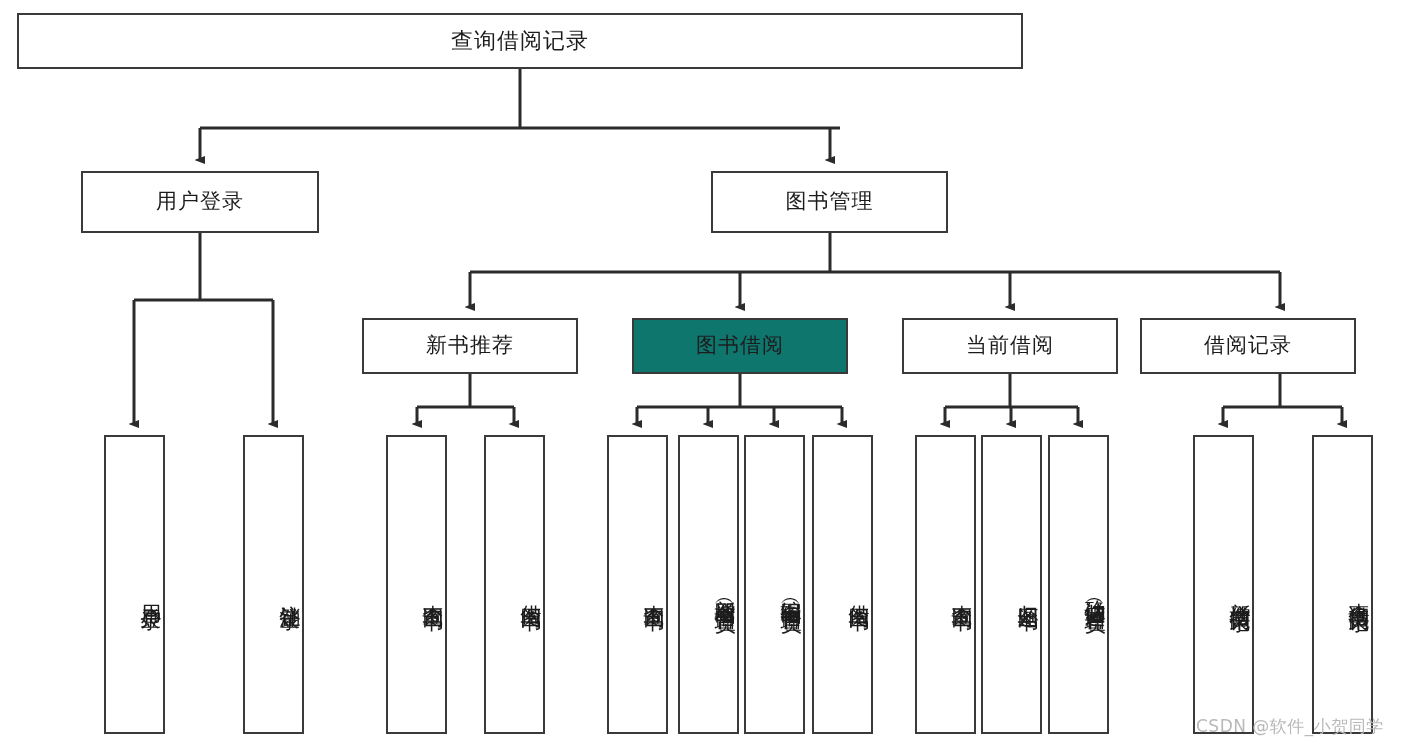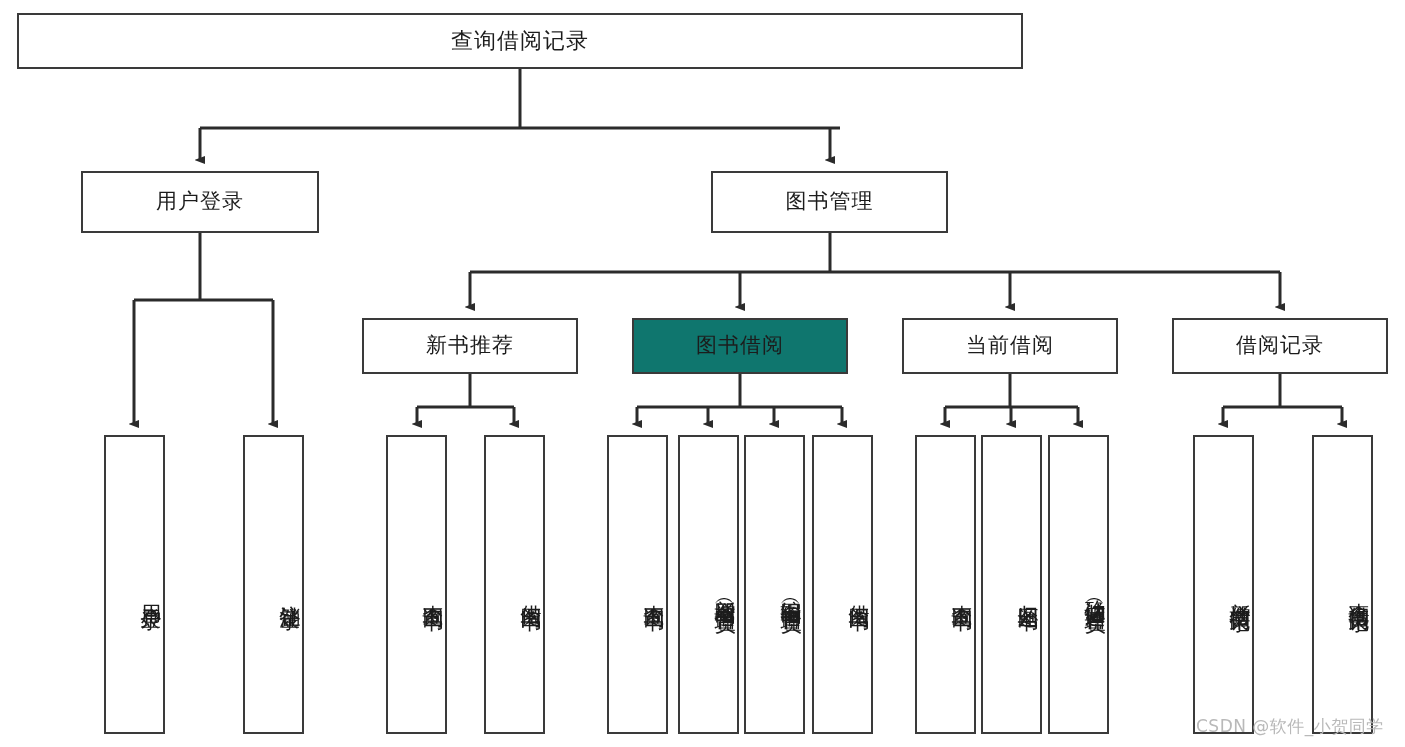--- a/index.html
+++ b/index.html
@@ -137,21 +137,21 @@
 
   <div class="node node-h" style="left: 711px; top: 171px; width: 237px; height: 62px; border-color: rgb(58, 58, 58); background: rgb(255, 255, 255); color: rgb(28, 28, 28);">
     <span>图书管理</span>
   </div>
   <div class="node node-h" style="left: 632px; top: 318px; width: 216px; height: 56px; border-color: rgb(58, 58, 58); background: #0f766e; color: rgb(28, 28, 28);">
     <span>图书借阅</span>
   </div>
   <div class="node node-h" style="left: 902px; top: 318px; width: 216px; height: 56px; border-color: rgb(58, 58, 58); background: rgb(255, 255, 255); color: rgb(28, 28, 28);">
     <span>当前借阅</span>
   </div>
-  <div class="node node-h" style="left: 1172px; top: 318px; width: 216px; height: 56px; border-color: rgb(58, 58, 58); background: rgb(255, 255, 255); color: rgb(28, 28, 28);">
+  <div class="node node-h" style="left: 1140px; top: 318px; width: 216px; height: 56px; border-color: rgb(58, 58, 58); background: rgb(255, 255, 255); color: rgb(28, 28, 28);">
     <span>借阅记录</span>
   </div>
 
   <div class="node node-v" style="left: 104px; top: 435px; width: 61px; height: 299px; border-color: rgb(58, 58, 58); background: rgb(255, 255, 255); color: rgb(28, 28, 28);">
     <span>用户登录</span>
   </div>
   <div class="node node-v" style="left: 243px; top: 435px; width: 61px; height: 299px; border-color: rgb(58, 58, 58); background: rgb(255, 255, 255); color: rgb(28, 28, 28);">
     <span>注销登录</span>
   </div>
 

